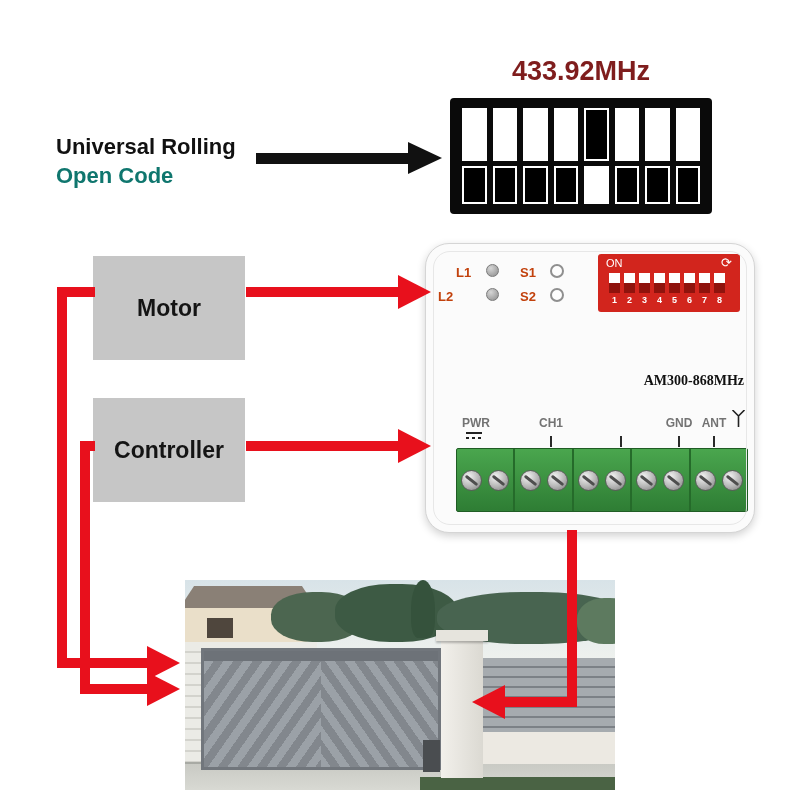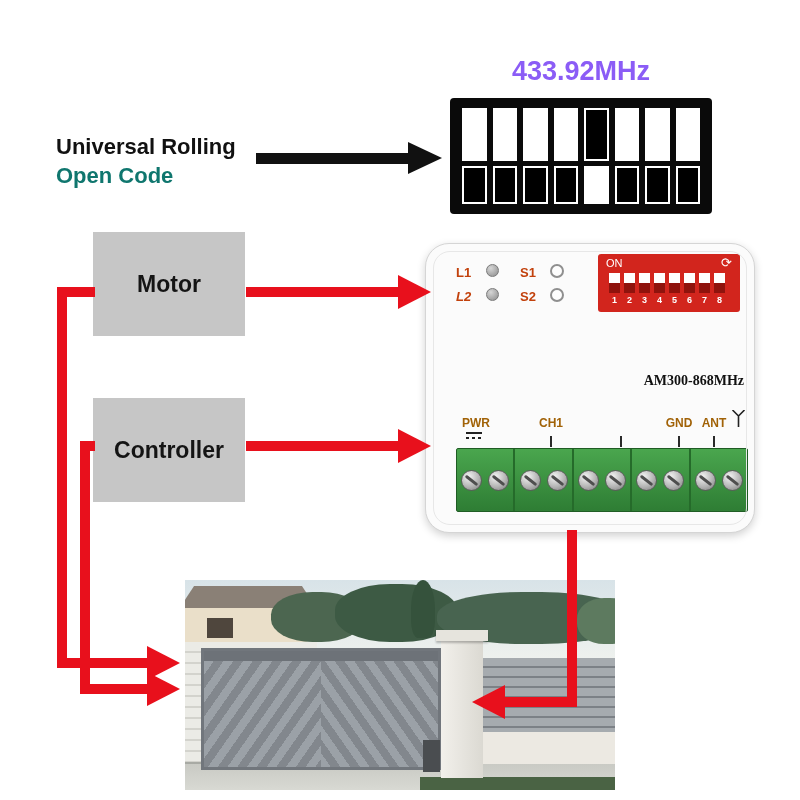--- a/index.html
+++ b/index.html
@@ -5,21 +5,21 @@
   * { box-sizing: border-box; margin: 0; padding: 0; }
   html,body { width:800px; height:800px; background:#ffffff; overflow:hidden;
               font-family:"Liberation Sans", sans-serif; }
   .canvas { position:relative; width:800px; height:800px; background:#fff; }
 
   
   .t-for   { position:absolute; left:56px;  top:82px;  font-size:30px; font-weight:600; color:#1c1c1c; }
   .t-line1 { position:absolute; left:56px;  top:134px; font-size:22px; font-weight:700; color:#111; }
   .t-line2 { position:absolute; left:56px;  top:163px; font-size:22px; font-weight:700; color:#0f766e; }
   .t-freq  { position:absolute; left:450px; top:56px;  width:262px; text-align:center;
-             font-size:27px; font-weight:600; color:#8b5cf6; }
+             font-size:27px; font-weight:600; color:#7f1d1d; }
 
   
   .bseg  { position:absolute; background:#111; }
   .bhead { position:absolute; width:0; height:0;
            border-top:16px solid transparent; border-bottom:16px solid transparent;
            border-left:34px solid #111; }
 
   
   .dipdiag { position:absolute; left:450px; top:98px; width:262px; height:116px;
              background:#0a0a0a; border-radius:4px; padding:10px 12px;
@@ -28,21 +28,21 @@
   .dcell { border:2px solid #fff; width:100%; }
   .dcol .dcell:first-child { height:53px; }
   .dcol .dcell:last-child  { flex:1; }
   .cw { background:#ffffff; }
   .cb { background:#000000; }
 
   
   .gbox { position:absolute; left:93px; width:152px; height:104px; background:#c6c6c6;
           display:flex; align-items:center; justify-content:center;
           font-size:23px; font-weight:700; color:#141414; }
-  .gbox.motor { top:232px; }
+  .gbox.motor { top:256px; }
   .gbox.ctrl  { top:398px; }
 
   
   .rseg { position:absolute; background:#e8101c; z-index:6; }
   .rhead-r { position:absolute; width:0; height:0; z-index:6;
              border-top:17px solid transparent; border-bottom:17px solid transparent;
              border-left:33px solid #e8101c; }
   .rhead-l { position:absolute; width:0; height:0; z-index:6;
              border-top:17px solid transparent; border-bottom:17px solid transparent;
              border-right:33px solid #e8101c; }
@@ -69,21 +69,21 @@
   .numrow { position:absolute; left:11px; top:41px; display:flex; gap:4px; }
   .rnum { width:11px; text-align:center; color:#fff; font-size:9px; font-weight:700; }
 
   .ce   { position:absolute; left:26px; top:86px; font-family:"DejaVu Sans", sans-serif;
           font-size:56px; letter-spacing:10px; color:#1b1b1b; }
   .pwr-txt  { position:absolute; left:138px; top:102px; width:176px; text-align:center;
               font-family:"Liberation Serif", serif; font-size:21px; font-weight:700; color:#111; }
   .band-txt { position:absolute; left:132px; top:129px; width:186px; text-align:right;
               font-family:"Liberation Serif", serif; font-size:14px; font-weight:700; color:#111; }
 
-  .tlabel { position:absolute; top:172px; font-size:12px; font-weight:700; color:#a16207;
+  .tlabel { position:absolute; top:172px; font-size:12px; font-weight:700; color:#737373;
             text-align:center; }
   .dcsym  { position:absolute; left:40px; top:188px; width:16px; }
   .dcsym .l1 { height:2px; background:#222; }
   .dcsym .l2 { margin-top:3px; height:2px;
                background:repeating-linear-gradient(90deg,#222 0 3px,transparent 3px 6px); }
   .tick { position:absolute; top:192px; width:2px; height:11px; background:#2a2a2a; }
   .antsvg { position:absolute; left:305px; top:166px; }
 
   .tblock { position:absolute; left:30px; top:204px; width:292px; height:64px;
             background:linear-gradient(#4aa64e,#2e7d34); border:1px solid #1f5c24;
@@ -215,21 +215,21 @@
 
   <div>
     <div class="rseg" style="left:567px; top:530px; width:10px; height:177px;"></div>
     <div class="rseg" style="left:505px; top:697px; width:72px; height:10px;"></div>
     <div class="rhead-l" style="left:472px; top:685px;"></div>
   </div>
 
   <div class="receiver">
     <div class="rlabel" style="left:30px; top:21px;">L1</div>
     <div class="led" style="left:60px; top:20px;"></div>
-    <div class="rlabel" style="left:30px; top:45px;font-style:italic;">L2</div>
+    <div class="rlabel" style="left:12px; top:45px;">L2</div>
     <div class="led" style="left:60px; top:44px;"></div>
     <div class="rlabel" style="left:94px; top:21px;">S1</div>
     <div class="sbtn" style="left:124px; top:20px;"></div>
     <div class="rlabel" style="left:94px; top:45px;">S2</div>
     <div class="sbtn" style="left:124px; top:44px;"></div>
 
     <div class="rdip">
       <div class="on">ON</div>
       <div class="rot">⟳</div>
       <div class="swrow">

